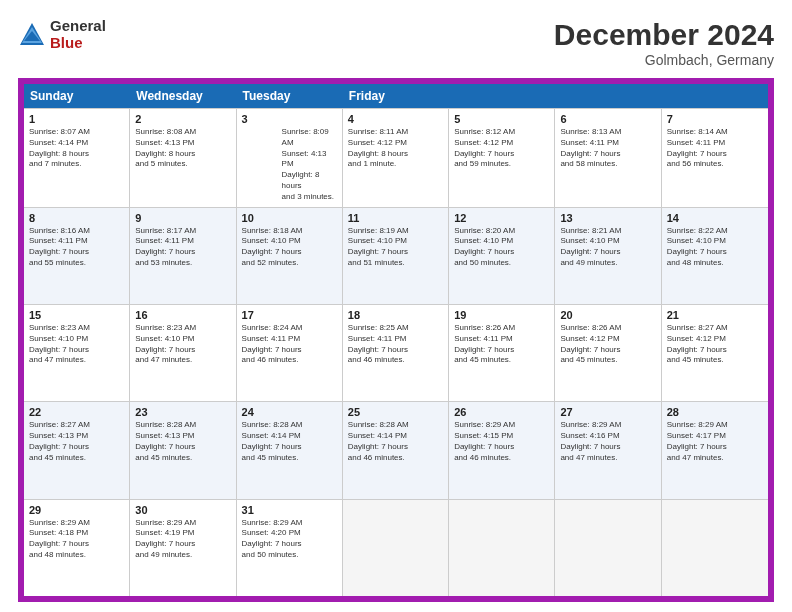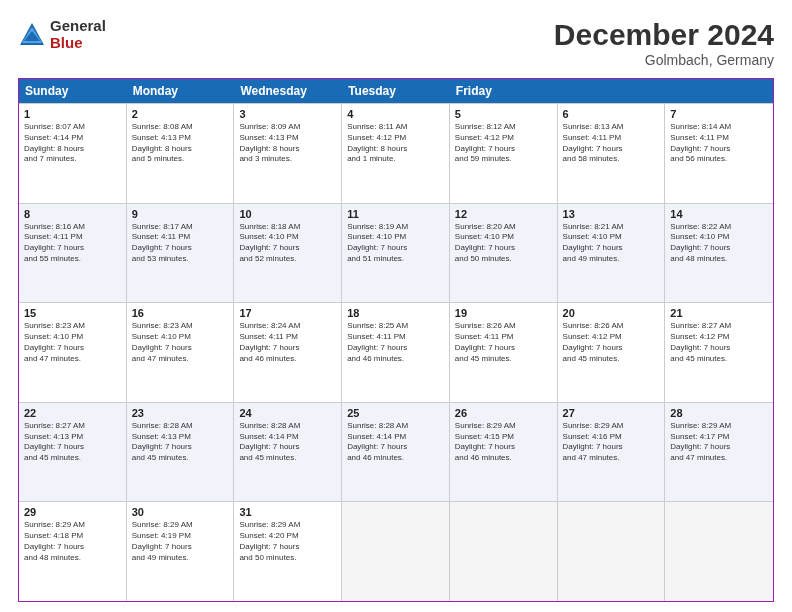--- a/index.html
+++ b/index.html
@@ -56,21 +56,21 @@
       color: #333;
     }
     .location {
       font-size: 14px;
       color: #555;
     }
     .calendar {
       flex: 1;
       display: flex;
       flex-direction: column;
-      border: 1px solid #a21caf;
+      border: 6px solid #a21caf;
     }
     .cal-header {
       display: grid;
       grid-template-columns: repeat(7, 1fr);
       background: #1a6bb5;
     }
     .cal-header-cell {
       color: #fff;
       font-size: 12px;
       font-weight: bold;
@@ -136,21 +136,20 @@
     </div>
     <div class="title-section">
       <div class="month-title">December 2024</div>
       <div class="location">Golmbach, Germany</div>
     </div>
   </div>
 
   <div class="calendar">
     <div class="cal-header">
     <div class="cal-header-cell">Sunday</div>
-        <div class="cal-header-cell">Monday</div>
         <div class="cal-header-cell">Wednesday</div>
         <div class="cal-header-cell">Tuesday</div>
         <div class="cal-header-cell">Friday</div>
       </div>
     <div class="cal-body">
     <div class="cal-row">
           <div class="cal-cell">
             <span class="day-num">1</span>
             <div class="day-info" style="white-space: pre-line;">Sunrise: 8:07 AM
 Sunset: 4:14 PM
@@ -159,21 +158,21 @@
           </div>
           <div class="cal-cell">
             <span class="day-num">2</span>
             <div class="day-info" style="white-space: pre-line;">Sunrise: 8:08 AM
 Sunset: 4:13 PM
 Daylight: 8 hours
 and 5 minutes.</div>
           </div>
           <div class="cal-cell">
             <span class="day-num">3</span>
-            <div class="day-info" style="white-space: pre-line;">Sunrise: 8:09 AM
+            <div class="day-info" style="white-space: pre-line; margin-left: 40px;">Sunrise: 8:09 AM
 Sunset: 4:13 PM
 Daylight: 8 hours
 and 3 minutes.</div>
           </div>
           <div class="cal-cell">
             <span class="day-num">4</span>
             <div class="day-info" style="white-space: pre-line;">Sunrise: 8:11 AM
 Sunset: 4:12 PM
 Daylight: 8 hours
 and 1 minute.</div>

